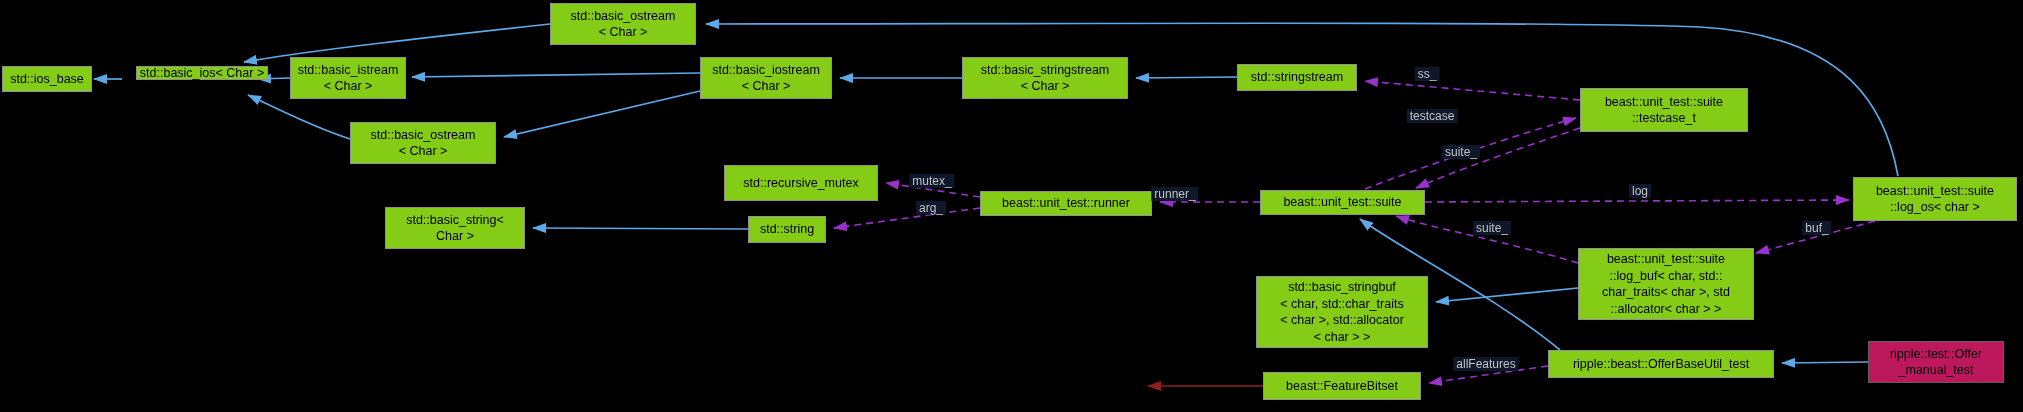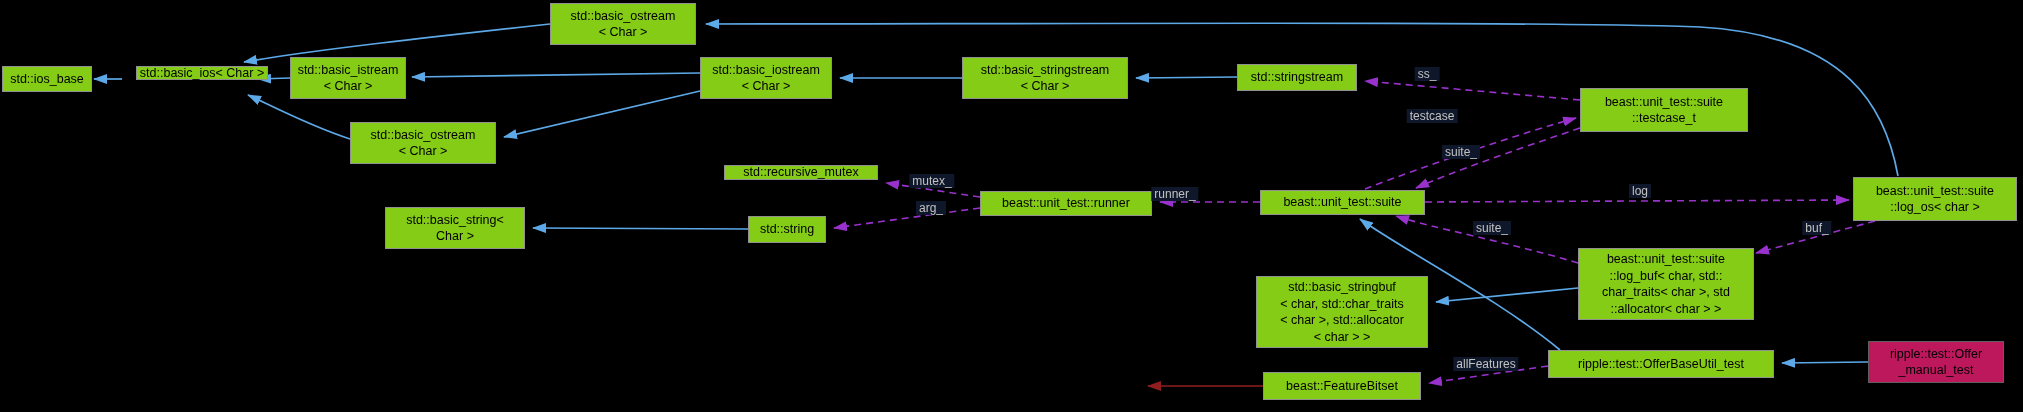--- a/index.html
+++ b/index.html
@@ -72,38 +72,38 @@
 &lt; Char &gt;</div>
   <div class="node" style="left:350px;top:122px;width:146px;height:42px">std::basic_ostream
 &lt; Char &gt;</div>
   <div class="node" style="left:700px;top:57px;width:132px;height:42px">std::basic_iostream
 &lt; Char &gt;</div>
   <div class="node" style="left:962px;top:57px;width:166px;height:42px">std::basic_stringstream
 &lt; Char &gt;</div>
   <div class="node" style="left:1237px;top:64px;width:120px;height:27px">std::stringstream</div>
   <div class="node" style="left:1580px;top:88px;width:168px;height:44px">beast::unit_test::suite
 ::testcase_t</div>
-  <div class="node" style="left:724px;top:165px;width:154px;height:15px">std::recursive_mutex</div>
+  <div class="node" style="left:724px;top:165px;width:154px;height:36px">std::recursive_mutex</div>
   <div class="node" style="left:385px;top:207px;width:140px;height:42px">std::basic_string&lt;
 Char &gt;</div>
   <div class="node" style="left:748px;top:216px;width:78px;height:27px">std::string</div>
   <div class="node" style="left:980px;top:191px;width:172px;height:25px">beast::unit_test::runner</div>
   <div class="node" style="left:1260px;top:190px;width:165px;height:25px">beast::unit_test::suite</div>
   <div class="node" style="left:1853px;top:177px;width:164px;height:44px">beast::unit_test::suite
 ::log_os&lt; char &gt;</div>
   <div class="node" style="left:1256px;top:276px;width:172px;height:72px">std::basic_stringbuf
 &lt; char, std::char_traits
 &lt; char &gt;, std::allocator
 &lt; char &gt; &gt;</div>
   <div class="node" style="left:1578px;top:248px;width:176px;height:72px">beast::unit_test::suite
 ::log_buf&lt; char, std::
 char_traits&lt; char &gt;, std
 ::allocator&lt; char &gt; &gt;</div>
   <div class="node" style="left:1263px;top:372px;width:158px;height:28px">beast::FeatureBitset</div>
-  <div class="node" style="left:1548px;top:350px;width:226px;height:28px">ripple::test::OfferBaseUtil_test</div>
+  <div class="node" style="left:1548px;top:350px;width:226px;height:28px">ripple::beast::OfferBaseUtil_test</div>
   <div class="node current" style="left:1868px;top:341px;width:136px;height:42px">ripple::test::Offer
 _manual_test</div>
 
   <div class="elabel" style="left:1427px;top:74px">ss_</div>
   <div class="elabel" style="left:1432px;top:116px">testcase</div>
   <div class="elabel" style="left:1461px;top:152px">suite_</div>
   <div class="elabel" style="left:1640px;top:191px">log</div>
   <div class="elabel" style="left:1492px;top:228px">suite_</div>
   <div class="elabel" style="left:1817px;top:228px">buf_</div>
   <div class="elabel" style="left:1175px;top:194px">runner_</div>

